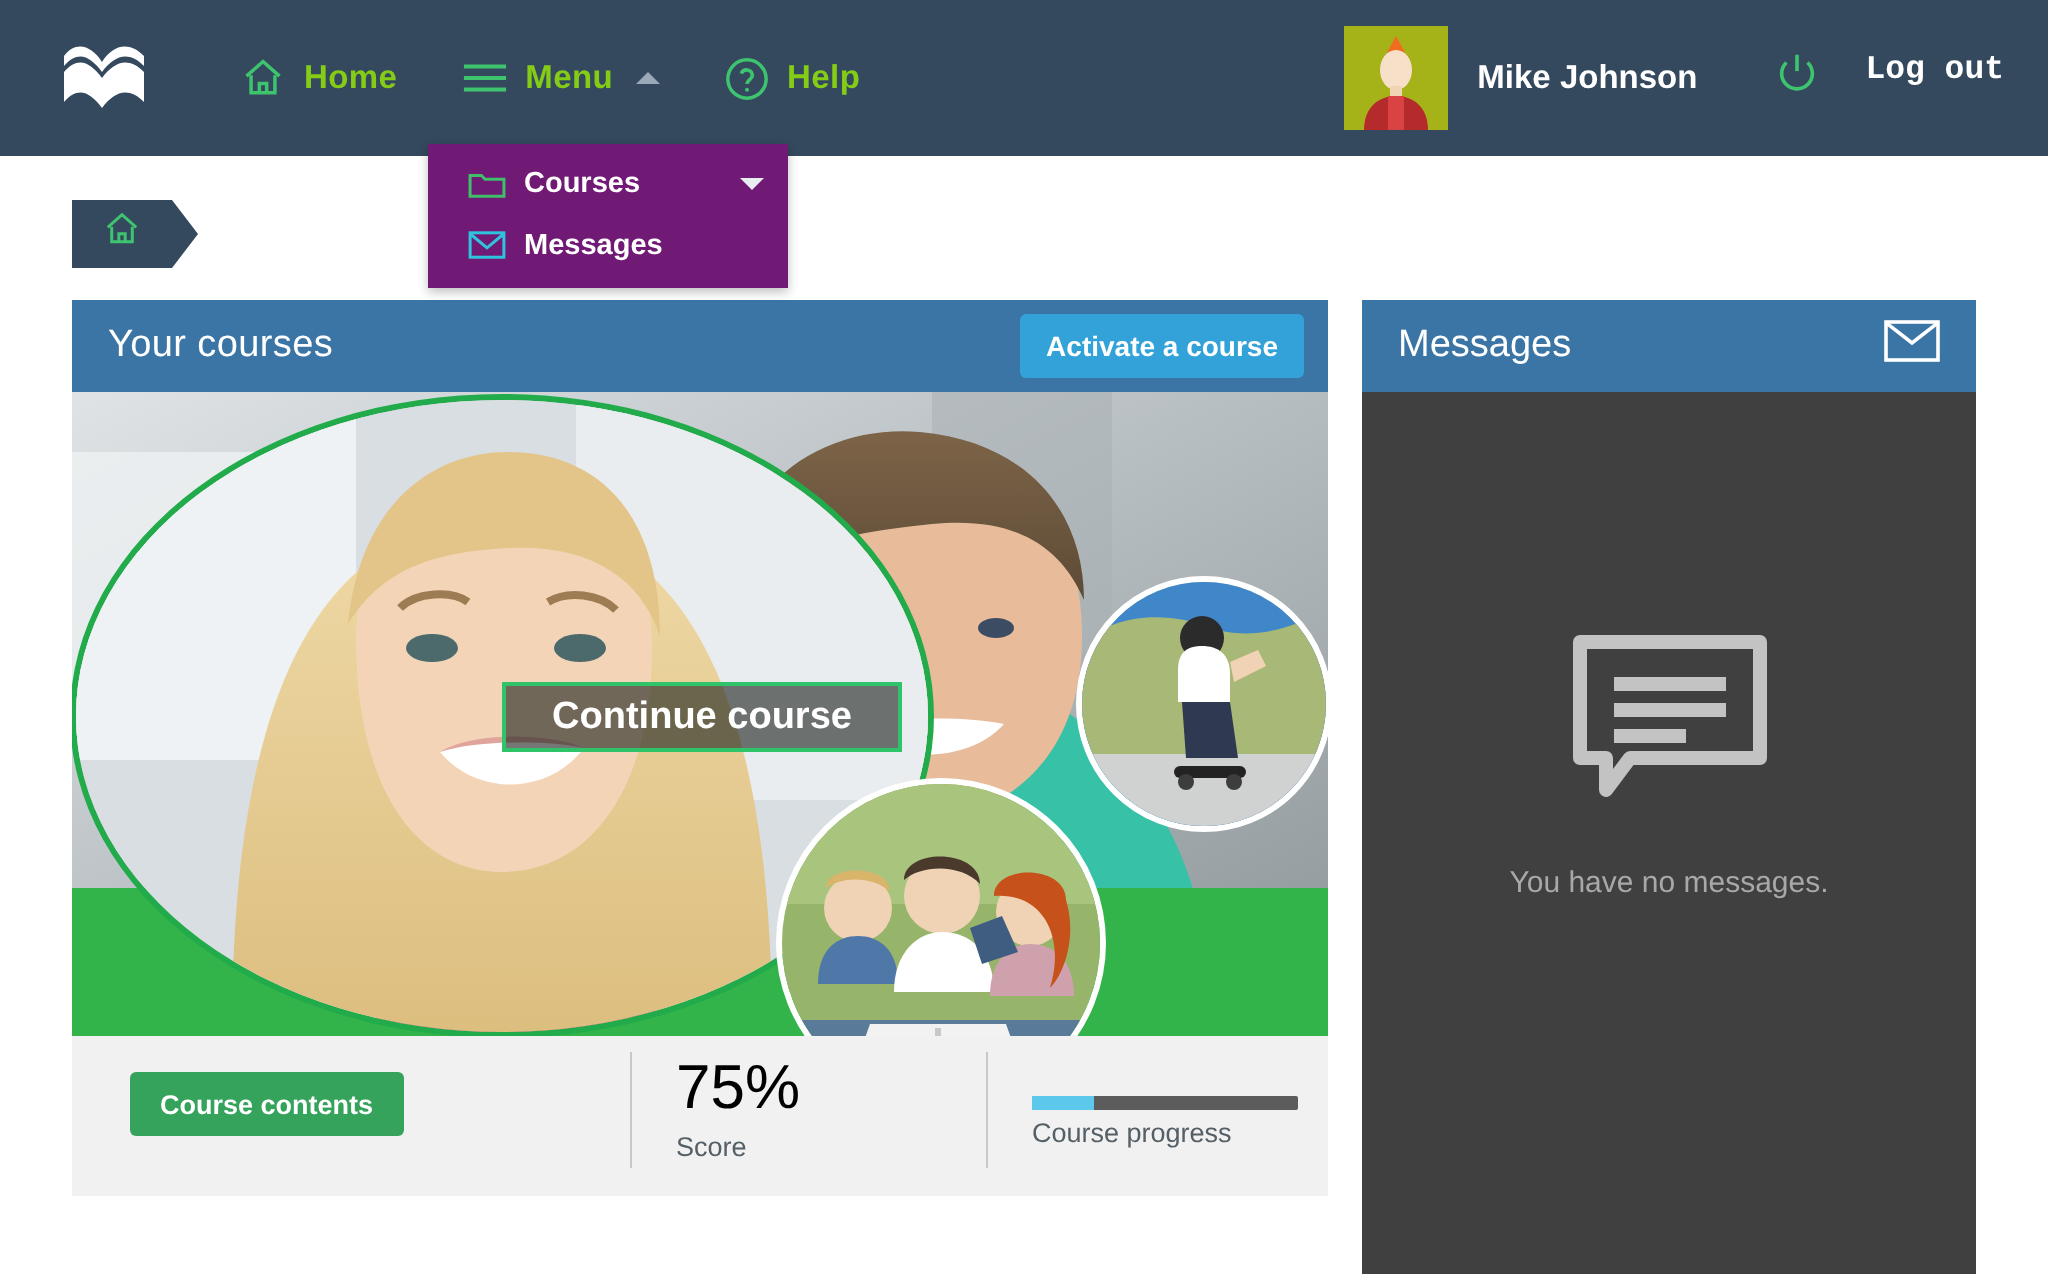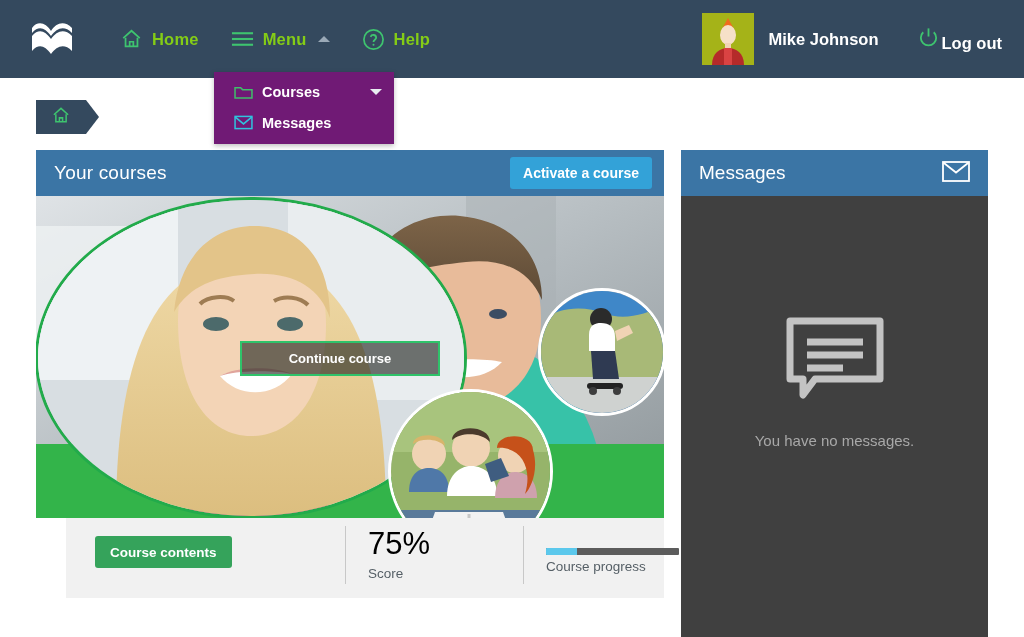--- a/index.html
+++ b/index.html
@@ -32,21 +32,21 @@
   }
 
   .header-right {
     margin-left:auto; display:flex; align-items:center; gap:0; padding-right:22px;
   }
   .avatar {
     width:52px; height:52px; background:#a5b318; overflow:hidden; position:relative;
     flex:none;
   }
   .user-name { color:#ffffff; font-size:16.5px; font-weight:bold; margin-left:15px; }
-  .logout { display:flex; align-items:flex-end; gap:2px; margin-left:38px; cursor:pointer; }
+  .logout { display:flex; align-items:flex-start; gap:23px; margin-left:38px; cursor:pointer;font-family:Liberation Mono, monospace; }
   .logout-label { color:#ffffff; font-size:16.5px; font-weight:bold; }
 
   
   .dropdown {
     position:absolute; left:214px; top:72px; width:180px;
     background:#701a75; z-index:40;
     box-shadow:0 2px 5px rgba(0,0,0,.25);
     padding:4px 0 6px 0;
   }
   .dd-item {
@@ -98,39 +98,38 @@
   }
   .circle-group {
     position:absolute; left:352px; top:193px; width:165px; height:165px;
     border-radius:50%; border:3px solid #ffffff; overflow:hidden;
   }
   .circle-skate {
     position:absolute; left:502px; top:92px; width:128px; height:128px;
     border-radius:50%; border:3px solid #ffffff; overflow:hidden;
   }
   .continue-btn {
-    position:absolute; left:204px; top:145px; width:200px; height:35px;
+    position:absolute; left:215px; top:145px; width:200px; height:35px;
     background:rgba(30,36,30,.62); border:2px solid #2fc36a;
-    color:#ffffff; font-size:13px; font-weight:bold;
+    color:#ffffff; font-size:19px; font-weight:bold;
     display:flex; align-items:center; justify-content:center; cursor:pointer;
     font-family:"Liberation Sans", sans-serif;
   }
 
   .course-bar {
     height:42px; background:#1d5220; display:flex; align-items:center; padding-left:28px;
     color:#ffffff;
   }
   .cb-strong { font-size:17px; font-weight:bold; }
   .cb-sep { font-size:17px; margin:0 11px; opacity:.9; }
   .cb-sub { font-size:17px; }
 
   .course-footer {
     height:80px; background:#f1f1f1; display:flex; align-items:flex-start; padding-top:18px;
     position:relative;
-    margin-left:30px;
   }
   .contents-btn {
     margin-left:29px; background:#35a35b; border:none; color:#ffffff;
     font-family:"Liberation Sans", sans-serif; font-size:13.5px; font-weight:bold;
     padding:9px 15px; border-radius:3px; cursor:pointer; height:32px;
   }
   .stat { position:absolute; padding-left:22px; border-left:1px solid #c8c8c8; height:58px; }
   .stat-score { left:279px; top:8px; }
   .stat-prog  { left:457px; top:8px; }
   .score-value { font-size:31px; color:#000000; line-height:36px; }

